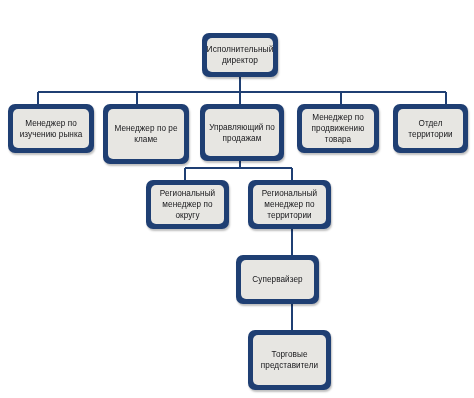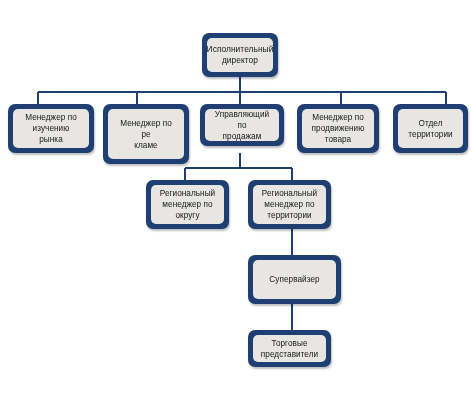--- a/index.html
+++ b/index.html
@@ -55,21 +55,21 @@
     left: 5px;
     top: 5px;
     right: 5px;
     bottom: 5px;
     background: #e7e6e2;
     border-radius: 5px;
     display: flex;
     align-items: center;
     justify-content: center;
     text-align: center;
-    padding: 2px 9px;
+    padding: 2px 3px;
     box-sizing: border-box;
   }
 
   .node-label {
     color: #17171a;
     font-size: 8.2px;
     line-height: 11px;
     letter-spacing: 0.05px;
     white-space: pre-line;
   }
@@ -120,21 +120,21 @@
     </div>
   </div>
 
   <div class="node" style="left:103px; top:104px; width:86px; height:60px;">
     <div class="node-inner">
       <span class="node-label">Менеджер по ре
 кламе</span>
     </div>
   </div>
 
-  <div class="node" style="left:200px; top:104px; width:84px; height:42px;">
+  <div class="node" style="left:200px; top:104px; width:84px; height:57px;">
     <div class="node-inner">
       <span class="node-label">Управляющий по
 продажам</span>
     </div>
   </div>
 
   <div class="node" style="left:297px; top:104px; width:82px; height:49px;">
     <div class="node-inner">
       <span class="node-label">Менеджер по
 продвижению
@@ -157,26 +157,26 @@
   </div>
 
   <div class="node" style="left:248px; top:180px; width:83px; height:49px;">
     <div class="node-inner">
       <span class="node-label">Региональный
 менеджер по
 территории</span>
     </div>
   </div>
 
-  <div class="node" style="left:248px; top:255px; width:93px; height:49px;">
+  <div class="node" style="left:236px; top:255px; width:83px; height:49px;">
     <div class="node-inner">
       <span class="node-label">Супервайзер</span>
     </div>
   </div>
 
-  <div class="node" style="left:248px; top:330px; width:83px; height:37px;">
+  <div class="node" style="left:248px; top:330px; width:83px; height:60px;">
     <div class="node-inner">
       <span class="node-label">Торговые
 представители</span>
     </div>
   </div>
 
 </div>
 
 </body></html>

